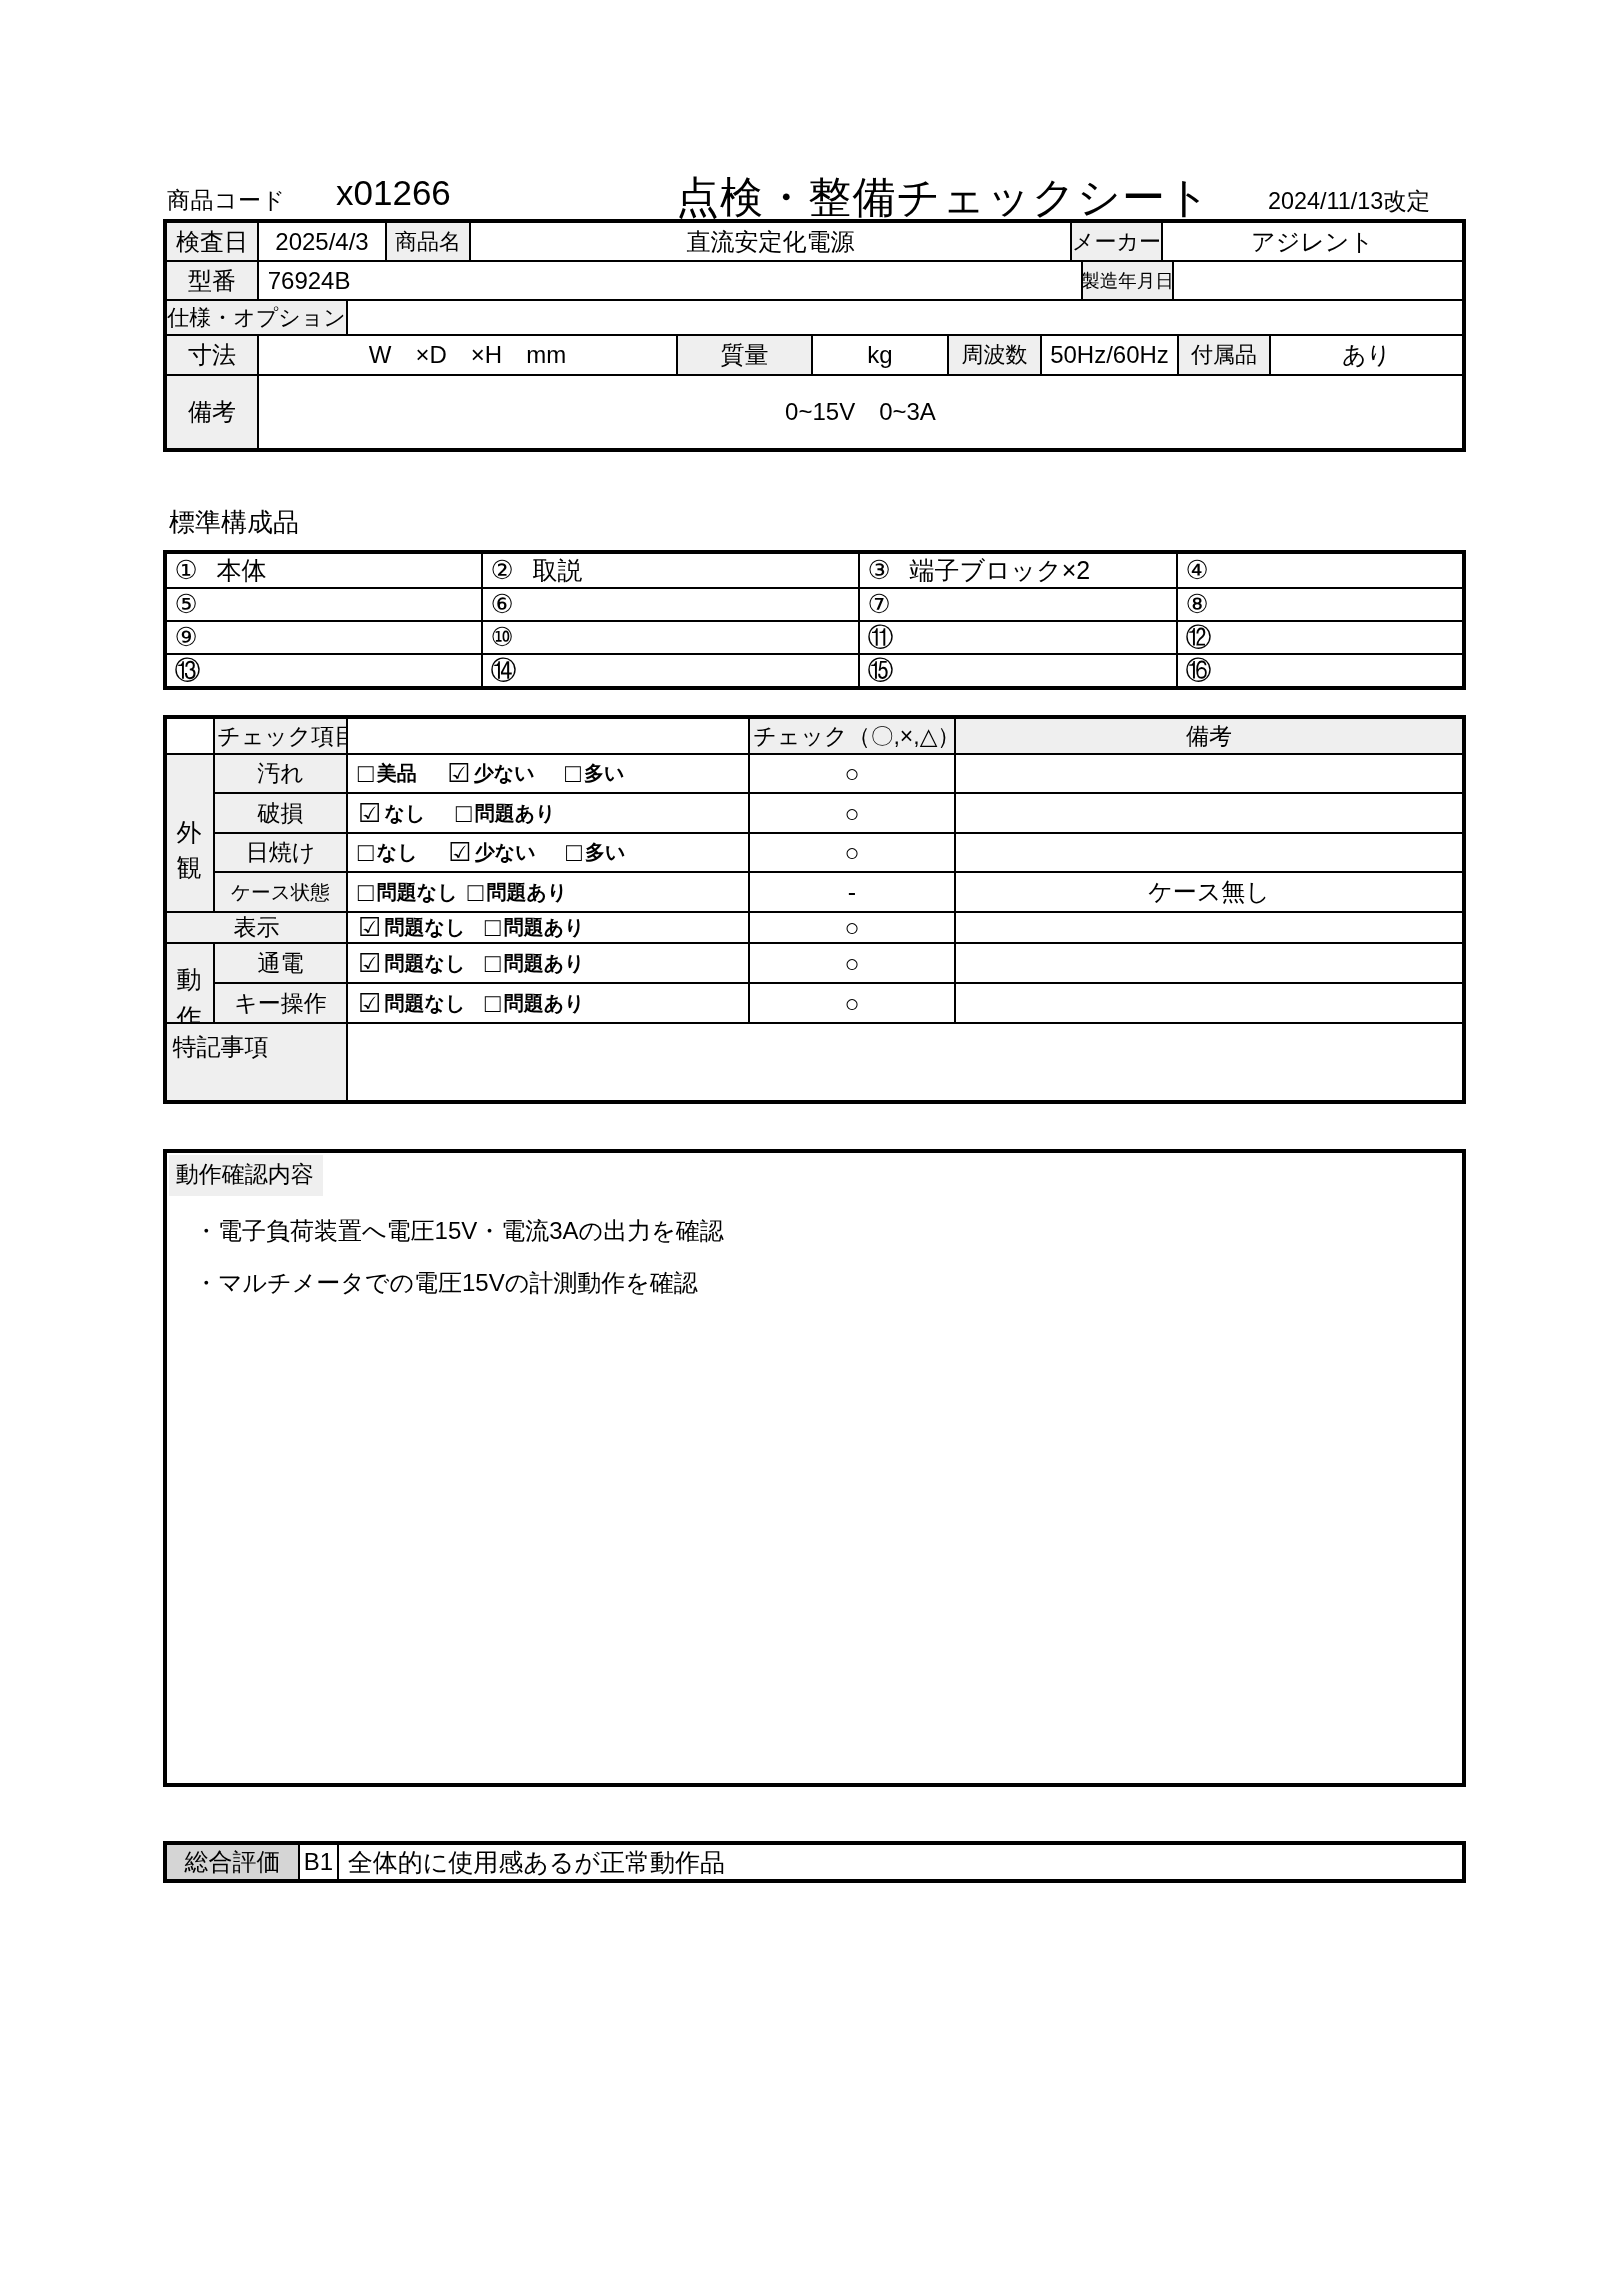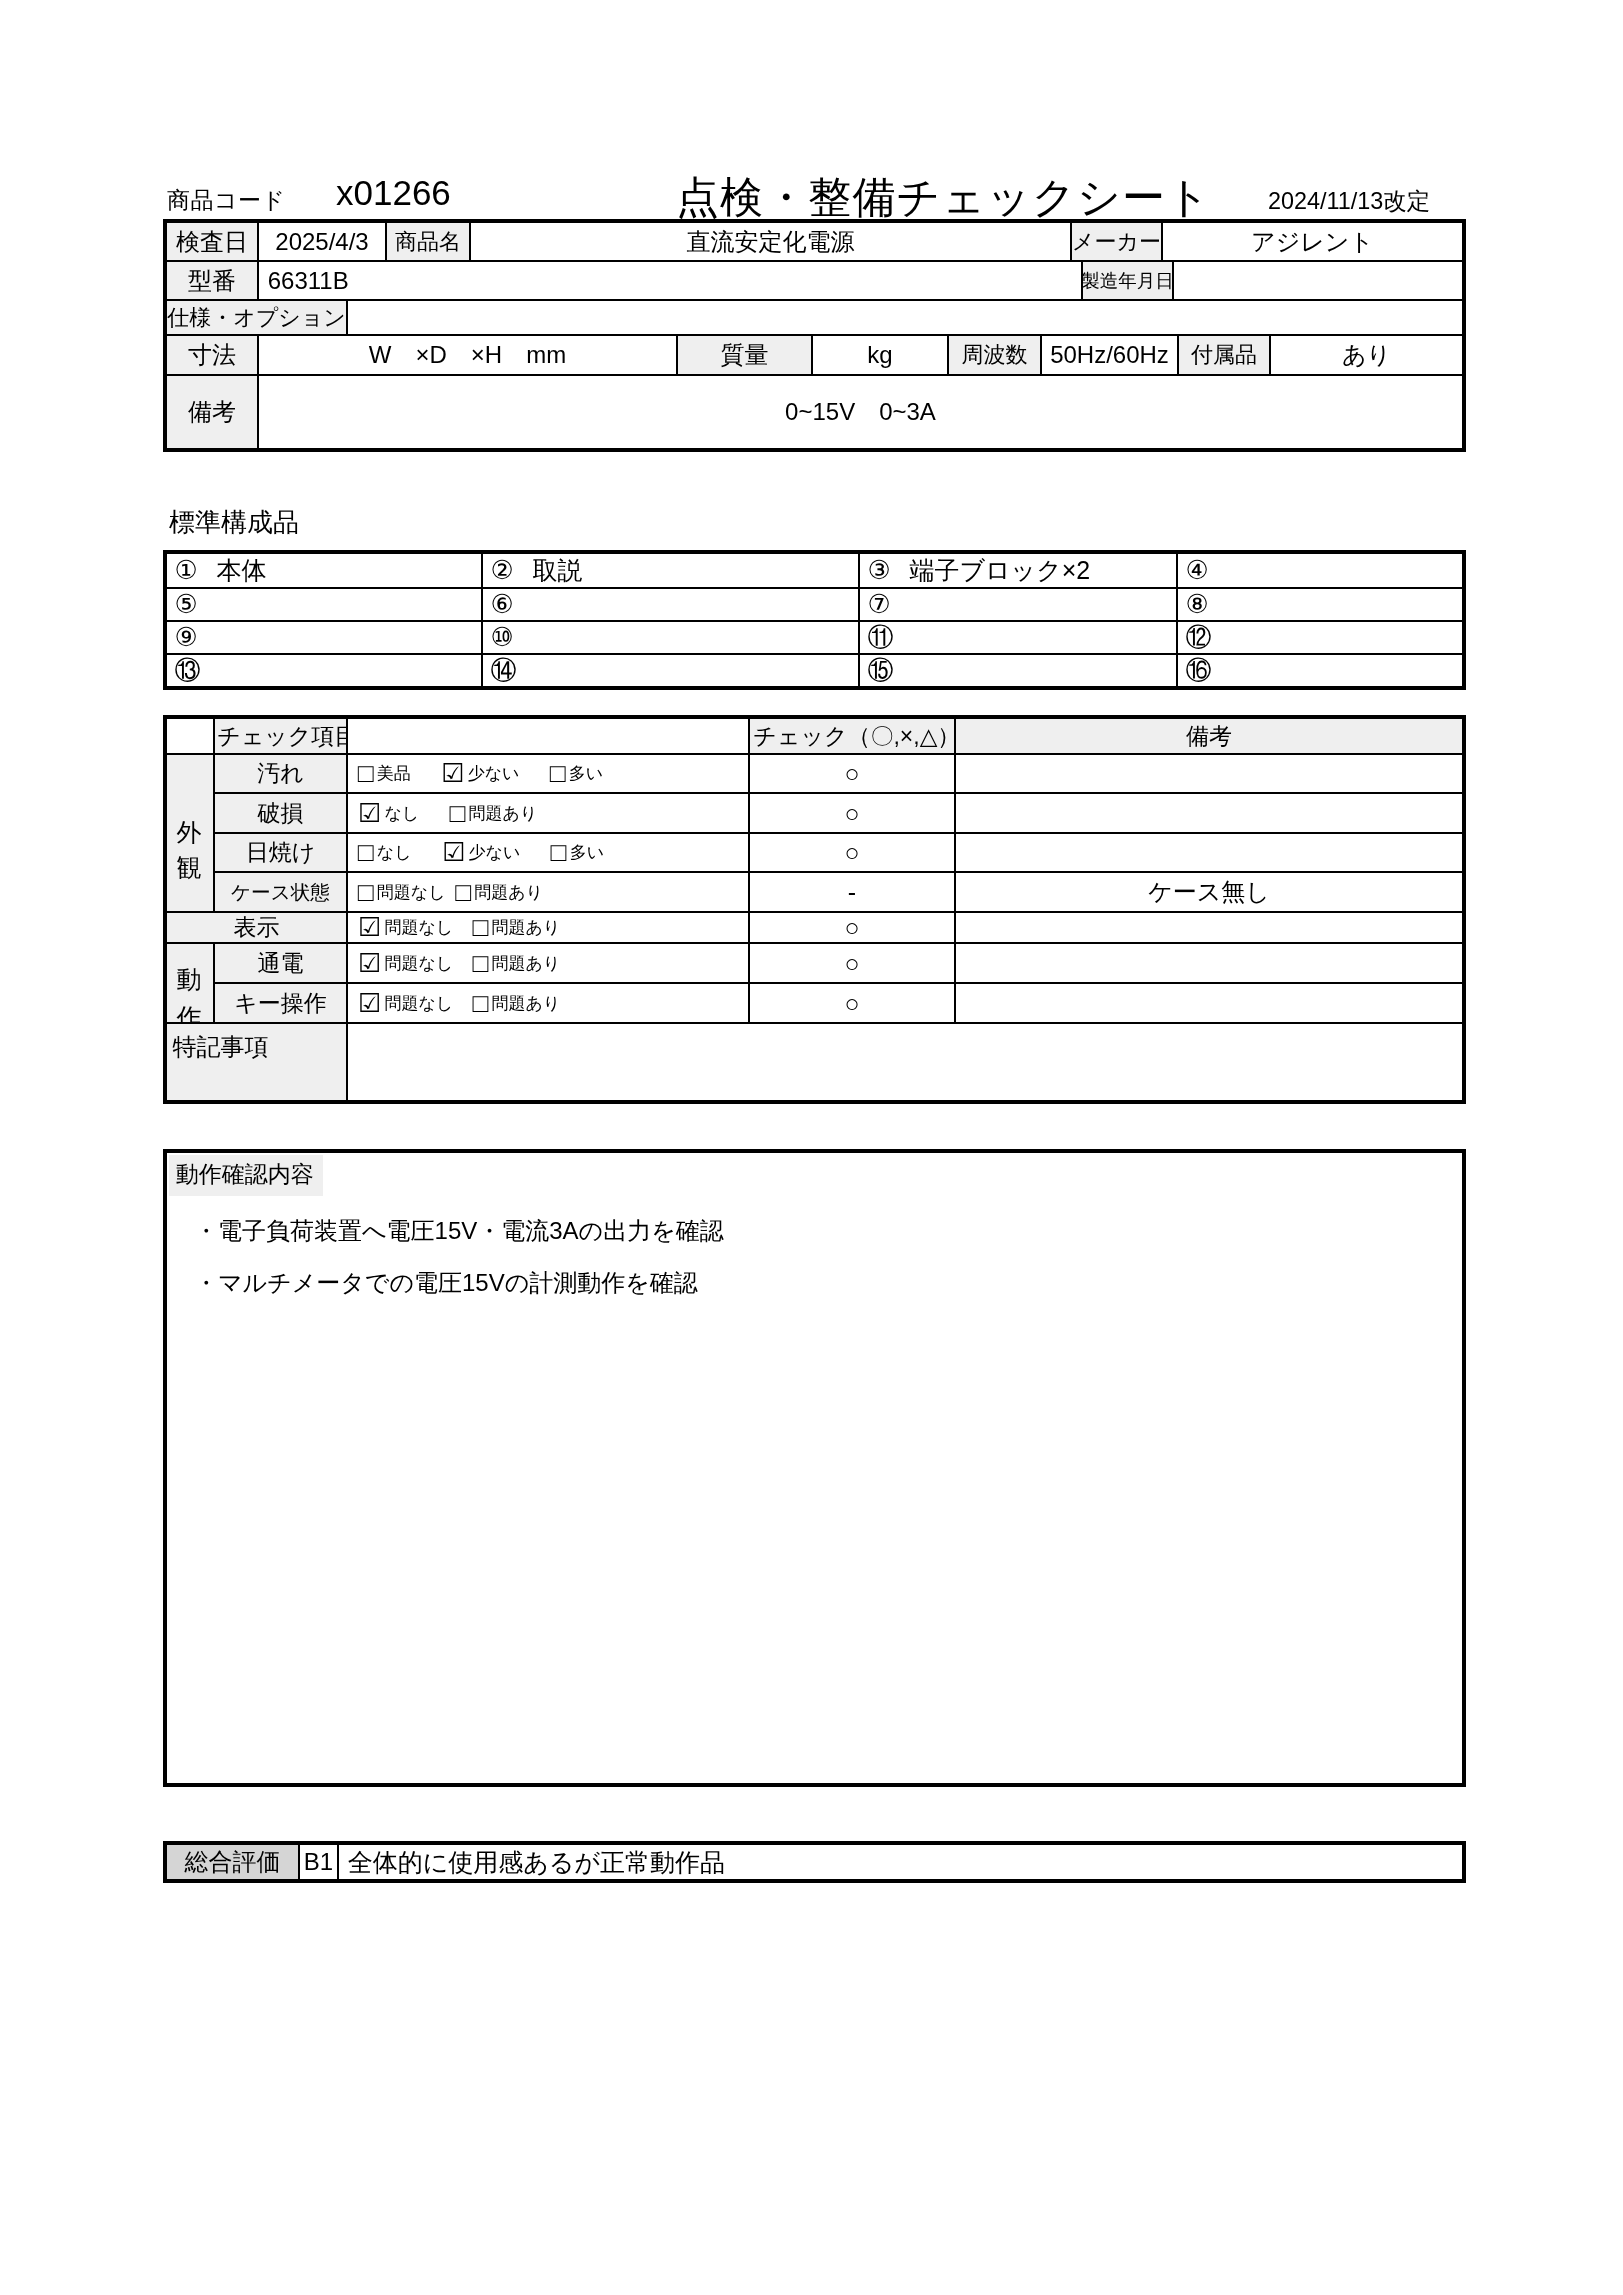--- a/index.html
+++ b/index.html
@@ -37,21 +37,21 @@
   .check { position:absolute; left:163px; top:715px; width:1303px; border:4.3px solid #000;
            display:grid; grid-template-columns:46px 133px 402px 206px 1fr;
            grid-template-rows:34px 39px 40px 39px 40px 31px 40px 40px 78px; background:#fff; }
   .gc { display:flex; align-items:center; justify-content:center; overflow:hidden; white-space:nowrap; border-left:2.7px solid #000; border-top:2.7px solid #000; }
   .nl { border-left:none; } .nt { border-top:none; }
   .glab { background:#efefef; font-size:23px; }
   .vtext { writing-mode:vertical-rl; text-orientation:upright; letter-spacing:35px; font-size:25px; padding-top:5.4px; }
   .opts { justify-content:flex-start; padding-left:9.8px; gap:4.3px; }
   .opt { display:flex; align-items:center; margin-right:26px; }
   .box { font-size:26px; margin-right:3.3px; }
-  .otext { font-size:17px; }
+  .otext { font-size:20px;font-weight:bold; }
   .ccheck { font-size:25px; }
   .cremark { font-size:24px; }
   .notes-lab { justify-content:flex-start; align-items:flex-start; padding:6.5px 0 0 5.4px; font-size:24px; }
   .small-lab { font-size:19.6px; }
 
   
   .opbox { position:absolute; left:163px; top:1149px; width:1303px; height:638px; border:4.3px solid #000; background:#fff; }
   .opbox-label { display:inline-block; margin:2.2px 0 0 2.2px; background:#efefef; font-size:23px; padding:4.3px 9.8px 5.4px 6.5px; }
   .opline { font-size:24px; padding-left:27px; margin-top:19.6px; white-space:nowrap; }
 
@@ -74,21 +74,21 @@
     <div class="trow" style="height:37px">
       <div class="cell lab fs44" style="width:90px">検査日</div>
       <div class="cell fs44" style="width:128px">2025/4/3</div>
       <div class="cell lab fs40" style="width:84px">商品名</div>
       <div class="cell fs44" style="width:601px">直流安定化電源</div>
       <div class="cell lab fs40" style="width:91px">メーカー</div>
       <div class="cell fs44 grow">アジレント</div>
     </div>
     <div class="trow" style="height:39px">
       <div class="cell lab fs44" style="width:90px">型番</div>
-      <div class="cell fs44 left" style="width:824px">66311B</div>
+      <div class="cell fs44 left" style="width:824px">76924B</div>
       <div class="cell lab fs34" style="width:91px">製造年月日</div>
       <div class="cell fs44 grow"></div>
     </div>
     <div class="trow" style="height:35px">
       <div class="cell lab fs40" style="width:179px">仕様・オプション</div>
       <div class="cell fs44 grow left"></div>
     </div>
     <div class="trow" style="height:40px">
       <div class="cell lab fs44" style="width:90px">寸法</div>
       <div class="cell fs44" style="width:419px">W　×D　×H　mm</div>

